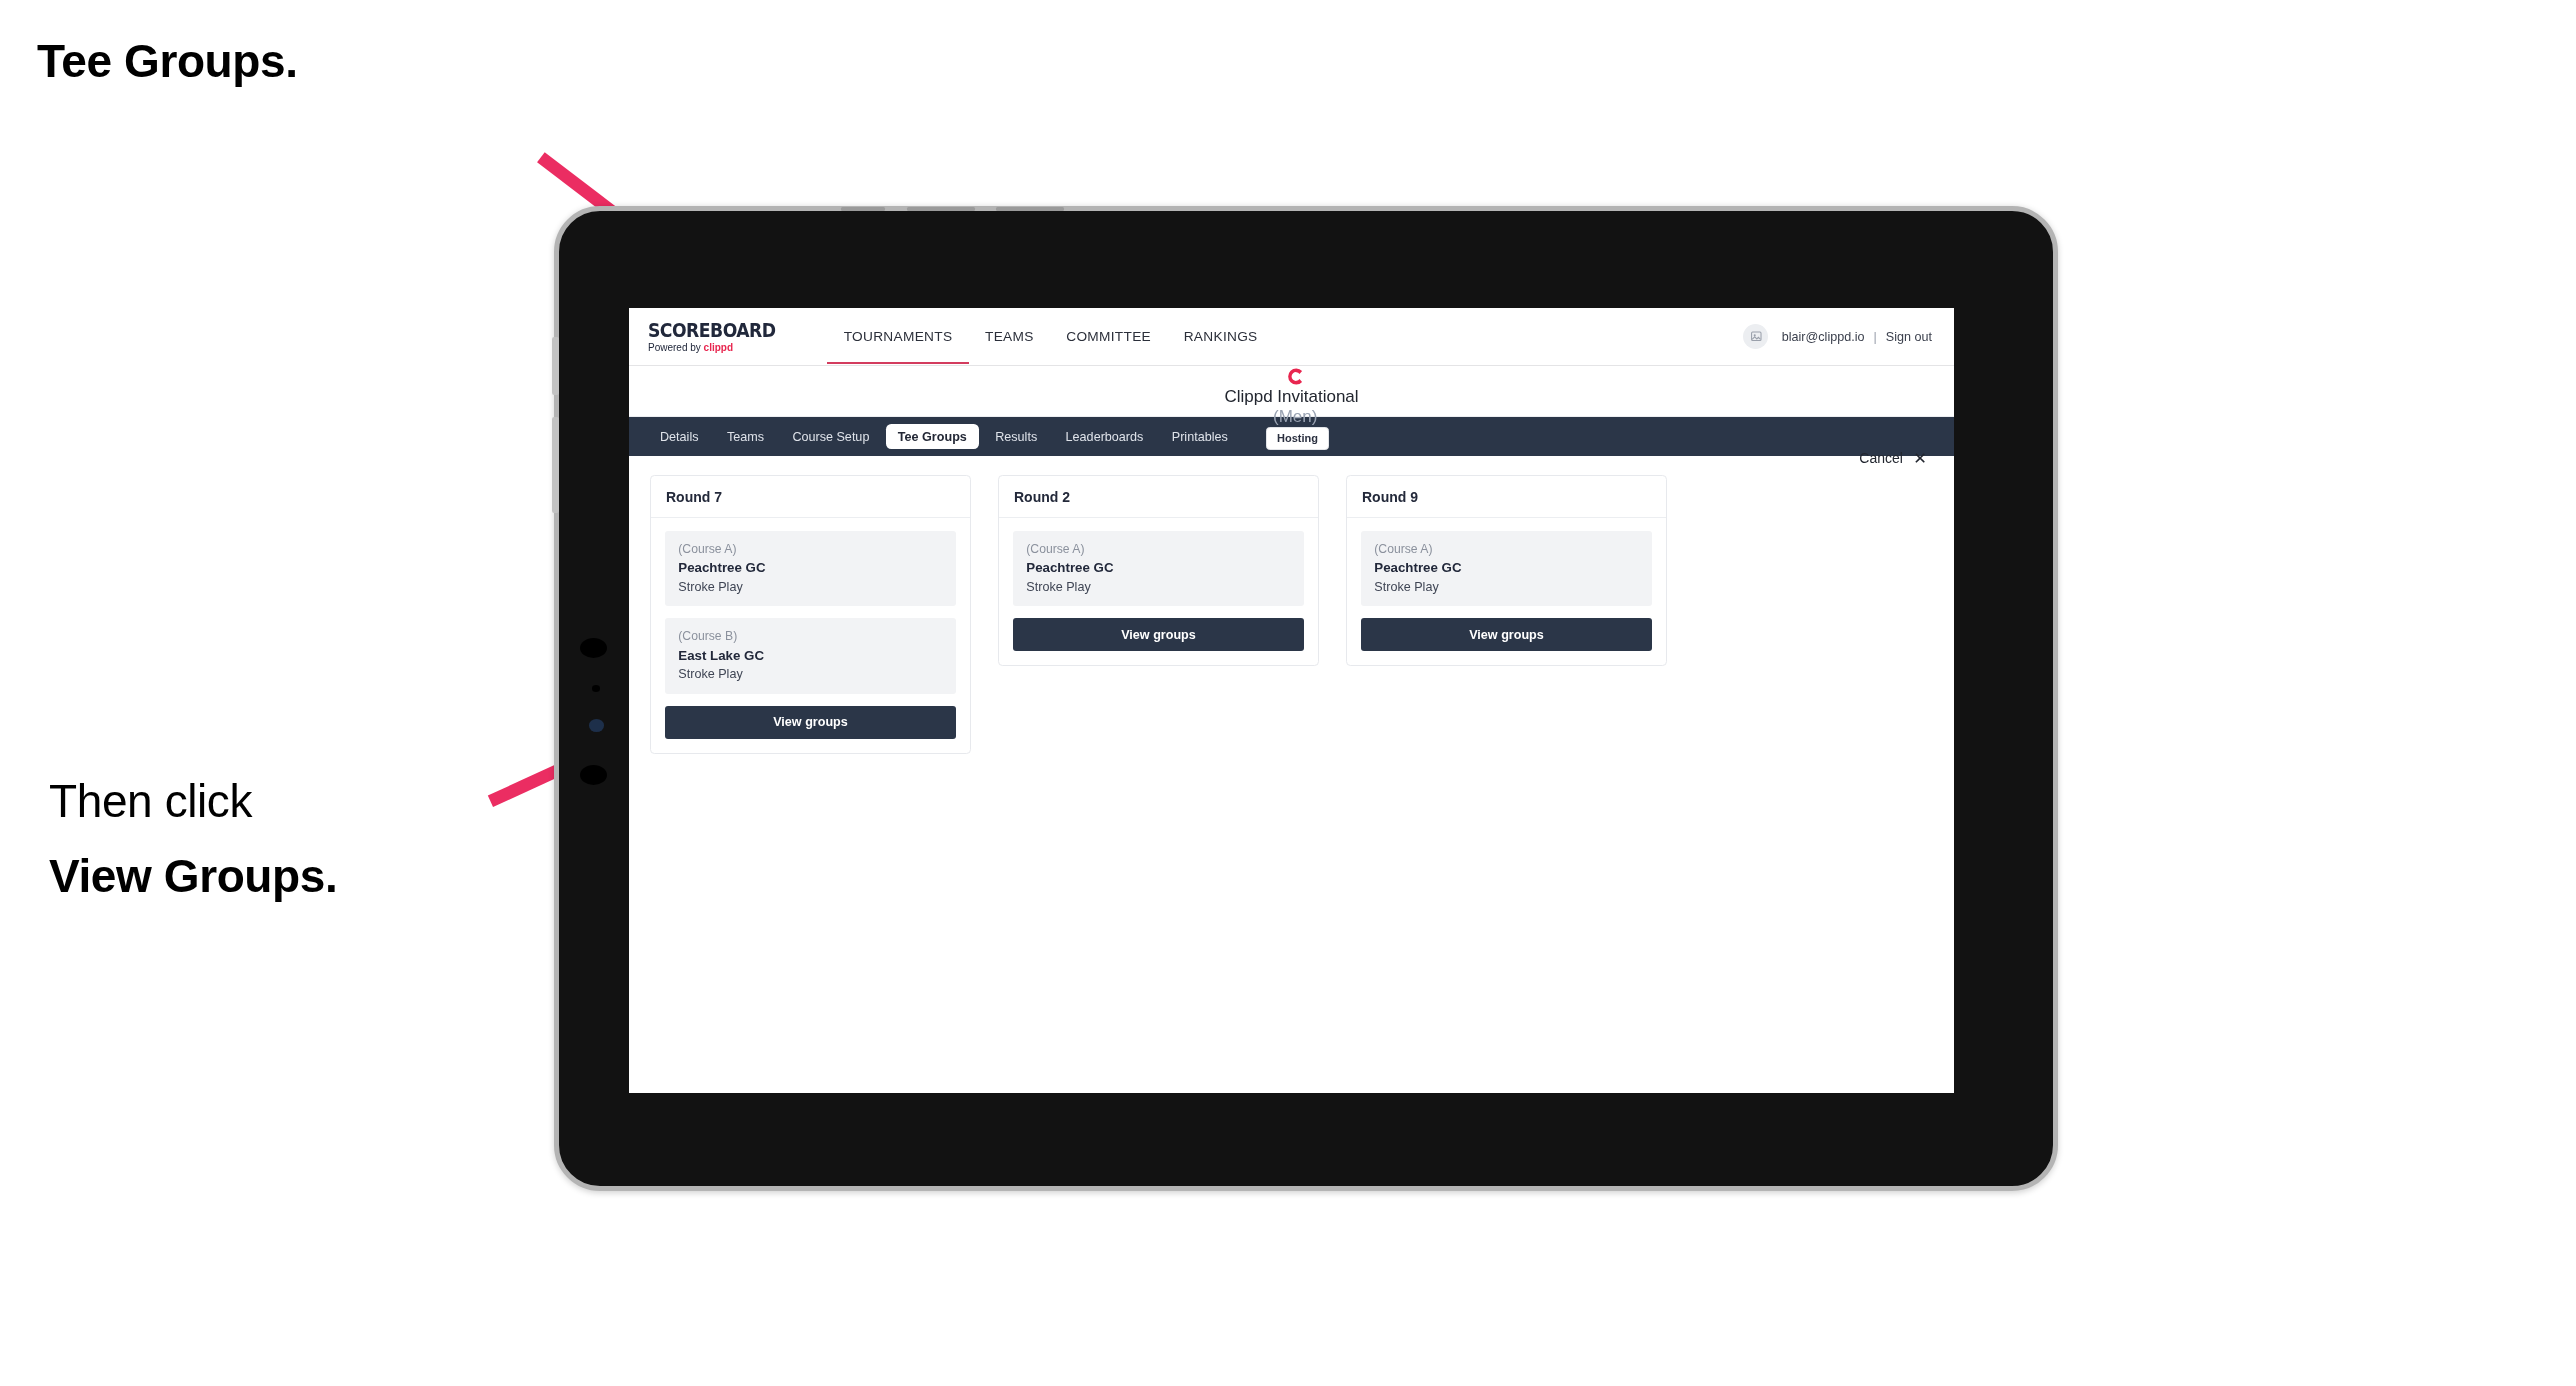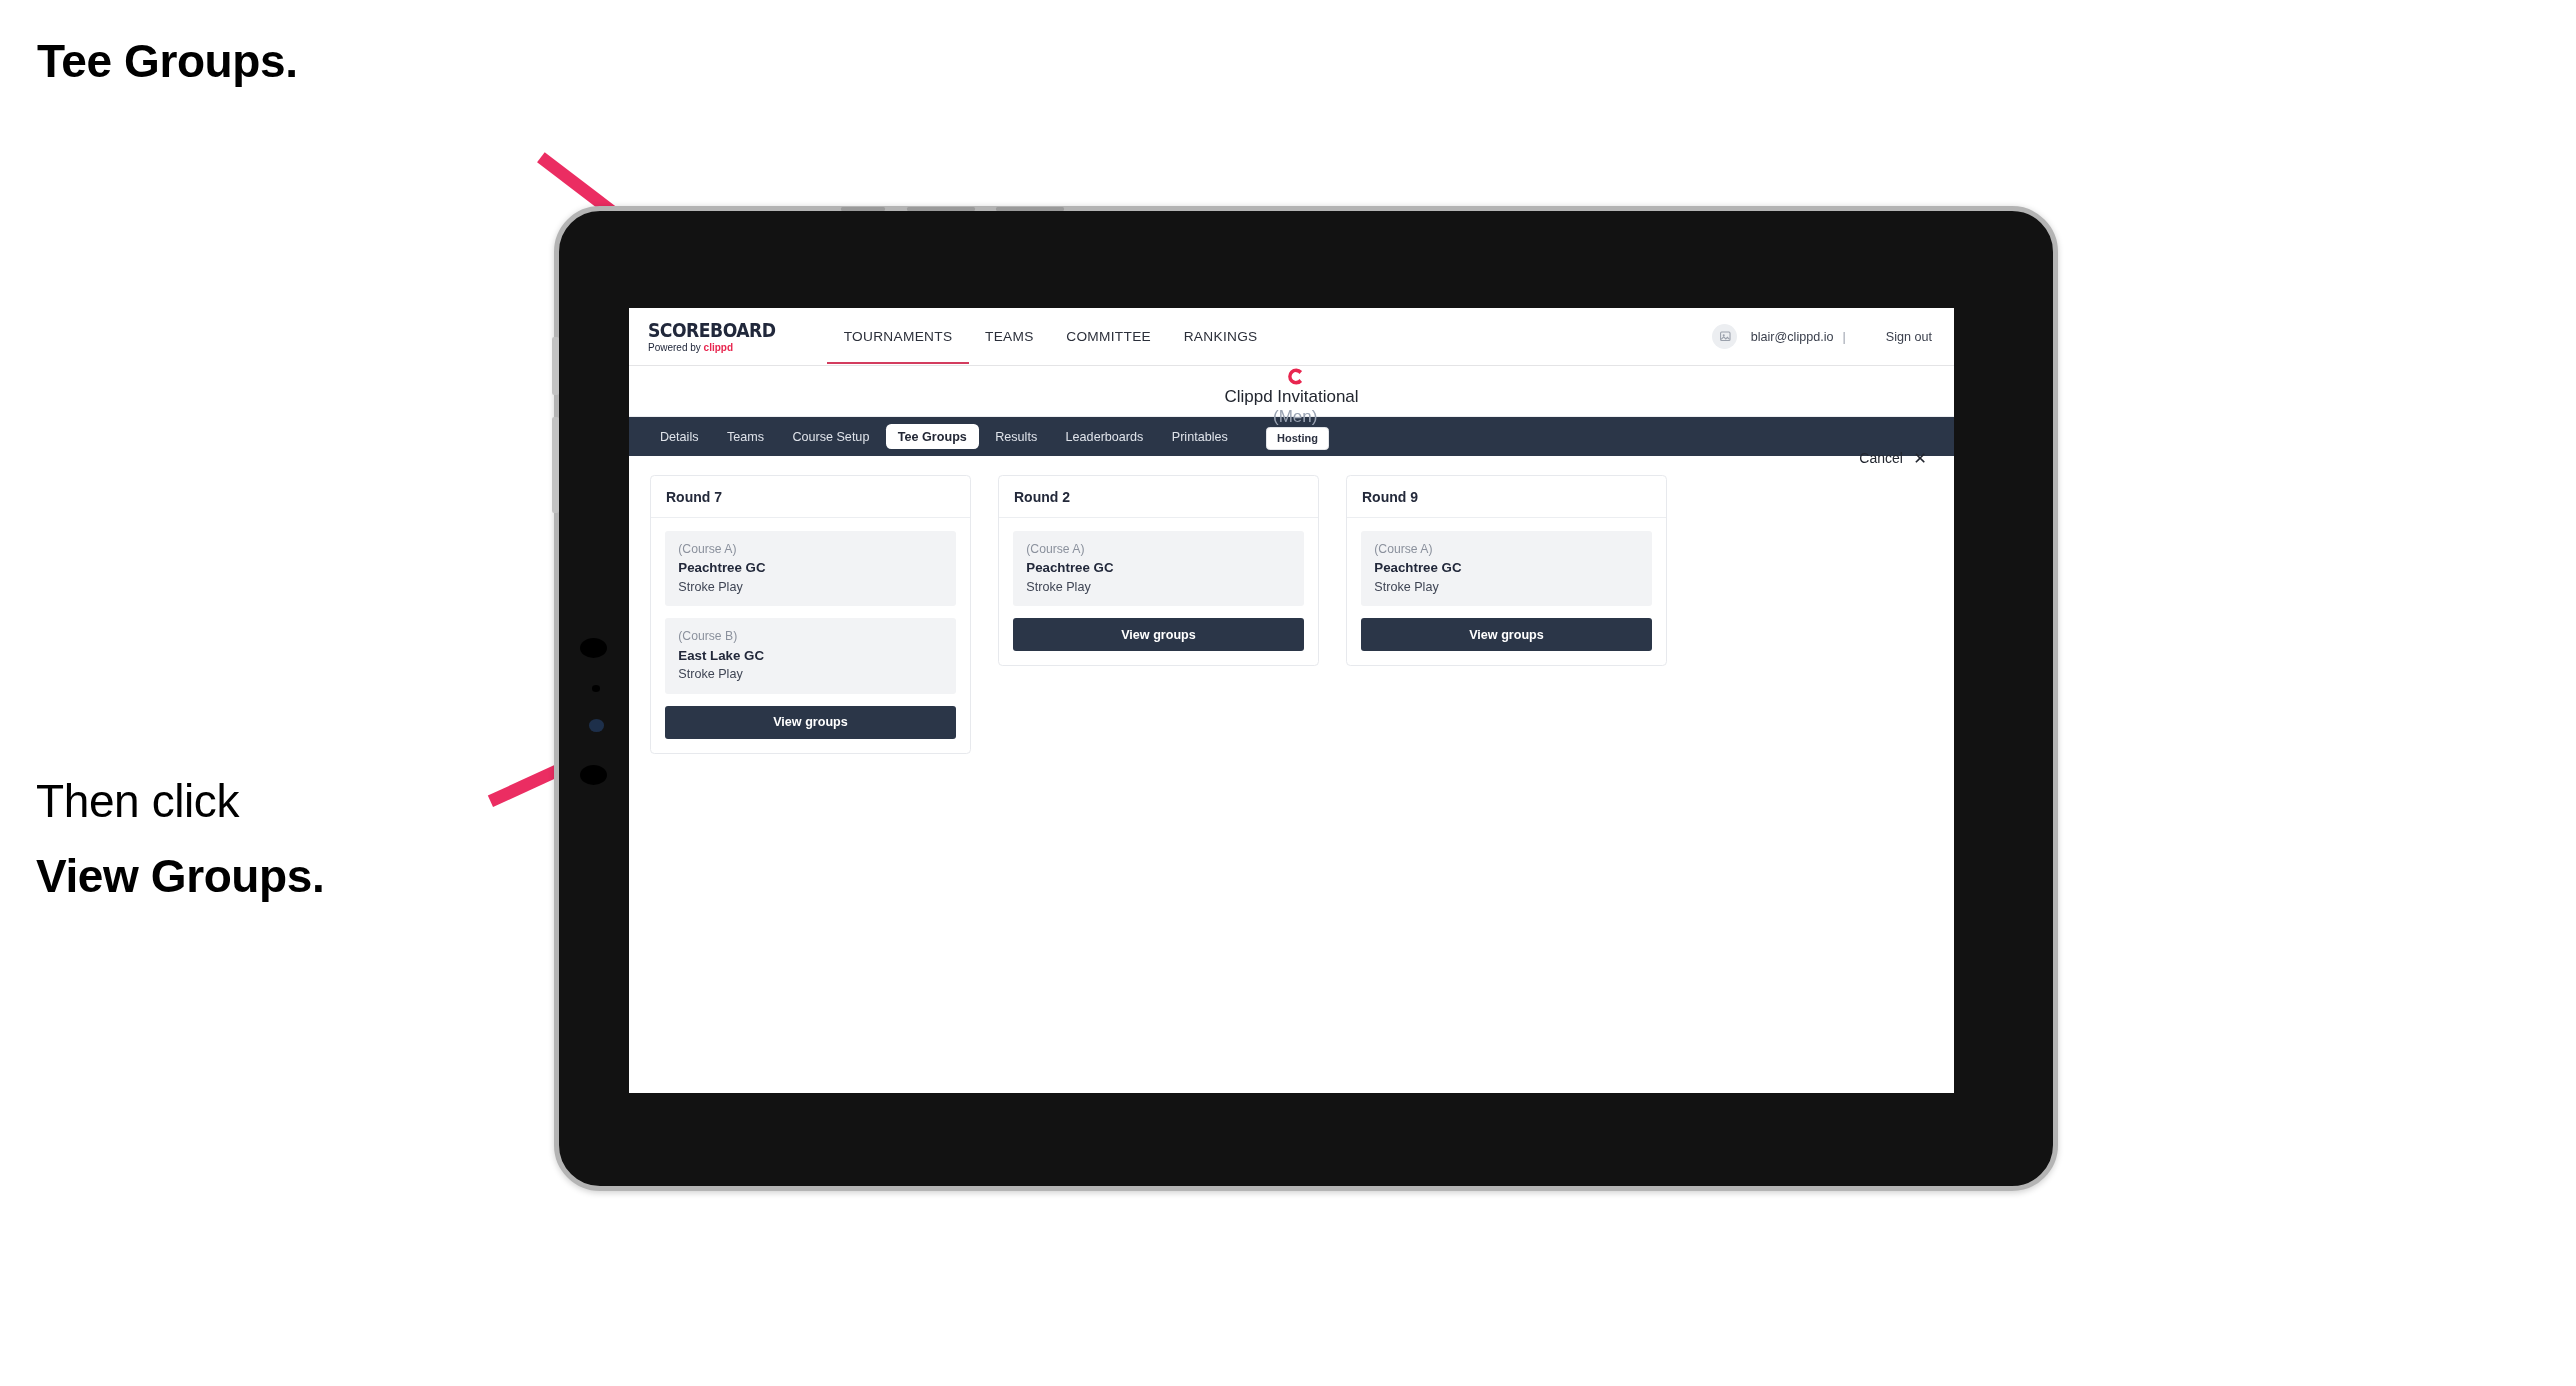--- a/index.html
+++ b/index.html
@@ -19,21 +19,21 @@
   .callout {
     position: absolute;
     color: #000000;
     font-family: "Liberation Sans", sans-serif;
     line-height: 1.30;
     white-space: pre-line;
   }
   .callout .line1 { font-size: 46px; font-weight: 400; letter-spacing: -0.4px; }
   .callout .line2 { font-size: 46px; font-weight: 700; letter-spacing: -0.4px; }
   #callout-top { left: 37px; top: 16.3px; }
-  #callout-bottom { left: 36px; top: 756px; }
+  #callout-bottom { left: 49px; top: 756px; }
 
   
   .arrow-svg {
     position: absolute;
     pointer-events: none;
     overflow: visible;
   }
   #arrow-top { left: 489px; top: 141px; }
   #arrow-bottom { left: 474px; top: 689px; }
 
@@ -150,21 +150,21 @@
     white-space: nowrap;
   }
   #avatar {
     width: 25px; height: 25px;
     border-radius: 50%;
     background: #eceef1;
     margin-right: 13.3px;
     display: flex; align-items: center; justify-content: center;
   }
   #nav-right .sep { margin: 0 9px; color: #9aa0ab; }
-  #signout { color: #3a3f4c; margin-left: 31px; }
+  #signout { color: #3a3f4c; }
 
   
   #title-bar {
     position: relative;
     height: 50px;
     background: #ffffff;
     display: flex;
     align-items: center;
     border-bottom: 0.7px solid #eceef1;
     flex-direction: column;

